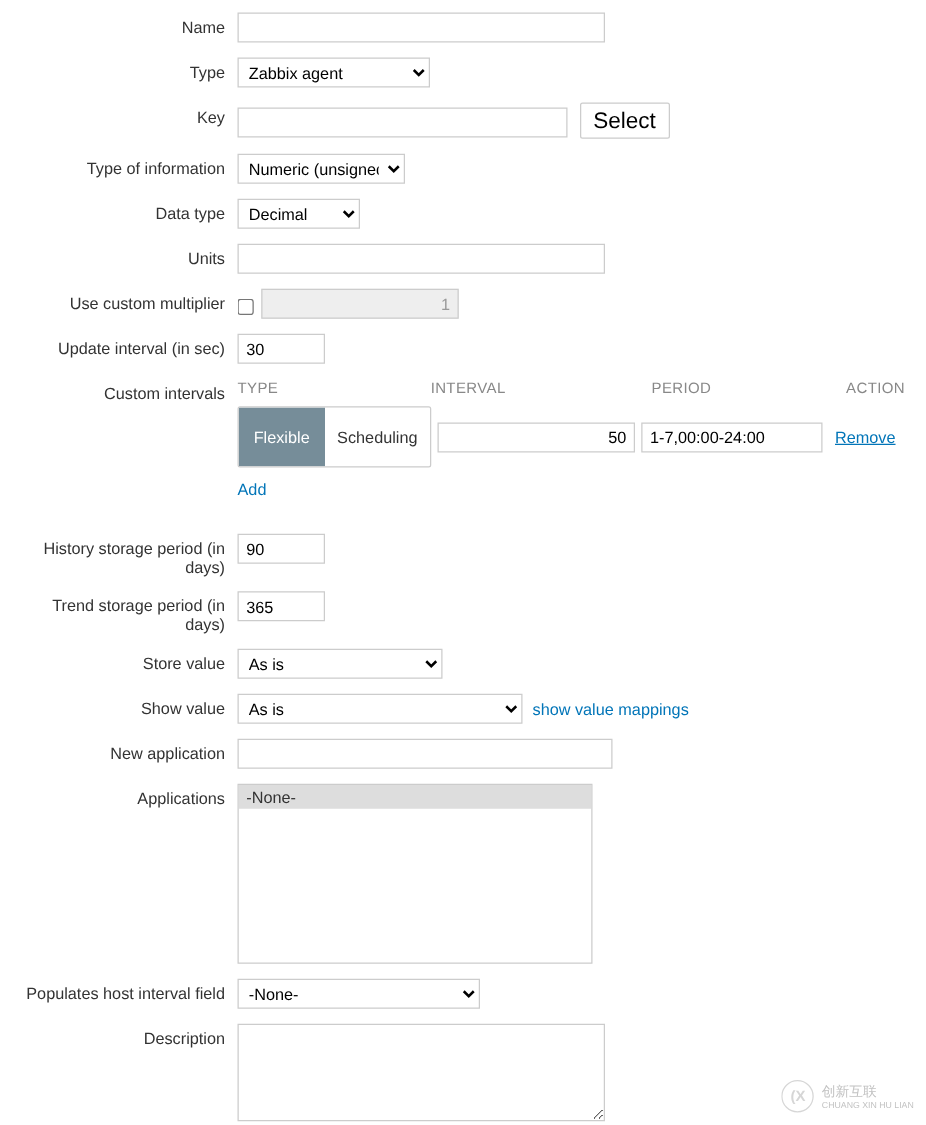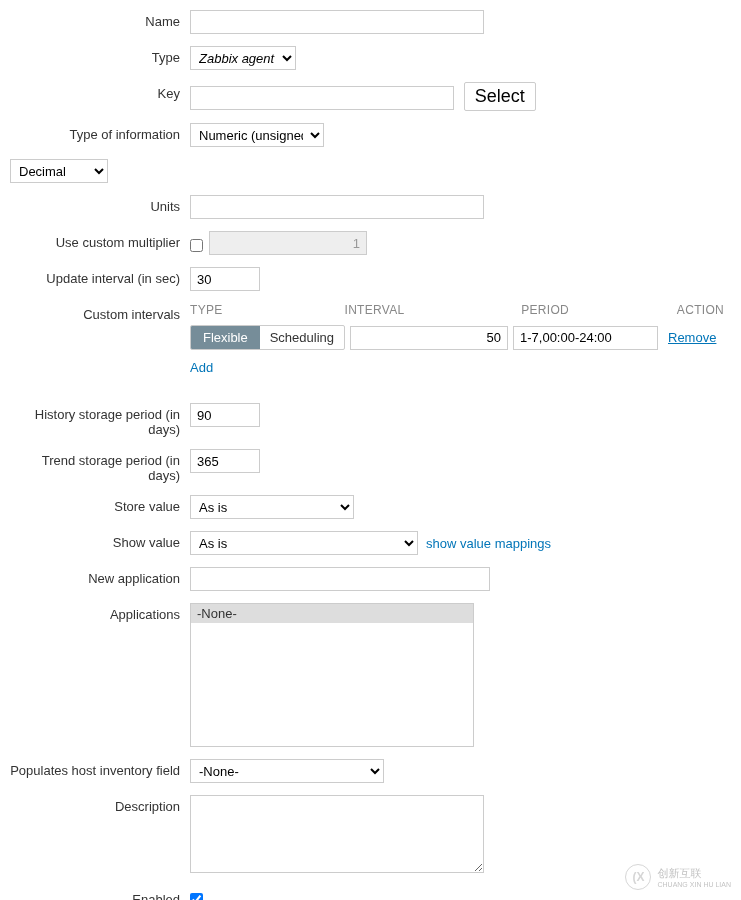--- a/index.html
+++ b/index.html
@@ -54,22 +54,21 @@
       width: 264px;
     }
     select {
       border: 1px solid #ccc;
       padding: 2px 4px;
       font-size: 13px;
       height: 24px;
       background: #fff;
     }
     select.type-select {
-      width: 106px;
-      font-style: italic;
+      width: 154px;
     }
     select.info-select {
       width: 134px;
     }
     select.datatype-select {
       width: 98px;
     }
     select.storevalue-select {
       width: 164px;
     }
@@ -121,21 +120,21 @@
     .radio-group {
       display: flex;
       border: 1px solid #ccc;
       border-radius: 2px;
       overflow: hidden;
       width: 155px;
     }
     .radio-item {
       flex: 1;
       text-align: center;
-      padding: 4px 10px;
+      padding: 16px 10px;
       cursor: pointer;
       font-size: 13px;
     }
     .radio-item.active {
       background: #768d99;
       color: #fff;
     }
     .ci-interval-input {
       width: 158px;
       text-align: right;
@@ -256,20 +255,21 @@
 <div class="form-row">
   <div class="form-label">Type of information</div>
   <div class="form-content">
     <select class="info-select">
       <option>Numeric (unsigned)</option>
     </select>
   </div>
 </div>
 
 <div class="form-row">
+  <div class="form-label">Data type</div>
   <div class="form-content">
     <select class="datatype-select">
       <option>Decimal</option>
     </select>
   </div>
 </div>
 
 <div class="form-row">
   <div class="form-label">Units</div>
   <div class="form-content">
@@ -359,21 +359,21 @@
 <div class="form-row">
   <div class="form-label">Applications</div>
   <div class="form-content">
     <div class="applications-box">
       <div class="app-option">-None-</div>
     </div>
   </div>
 </div>
 
 <div class="form-row">
-  <div class="form-label">Populates host inventory field</div>
+  <div class="form-label">Populates host interval field</div>
   <div class="form-content">
     <select class="inventory-select">
       <option>-None-</option>
     </select>
   </div>
 </div>
 
 <div class="form-row">
   <div class="form-label">Description</div>
   <div class="form-content">

